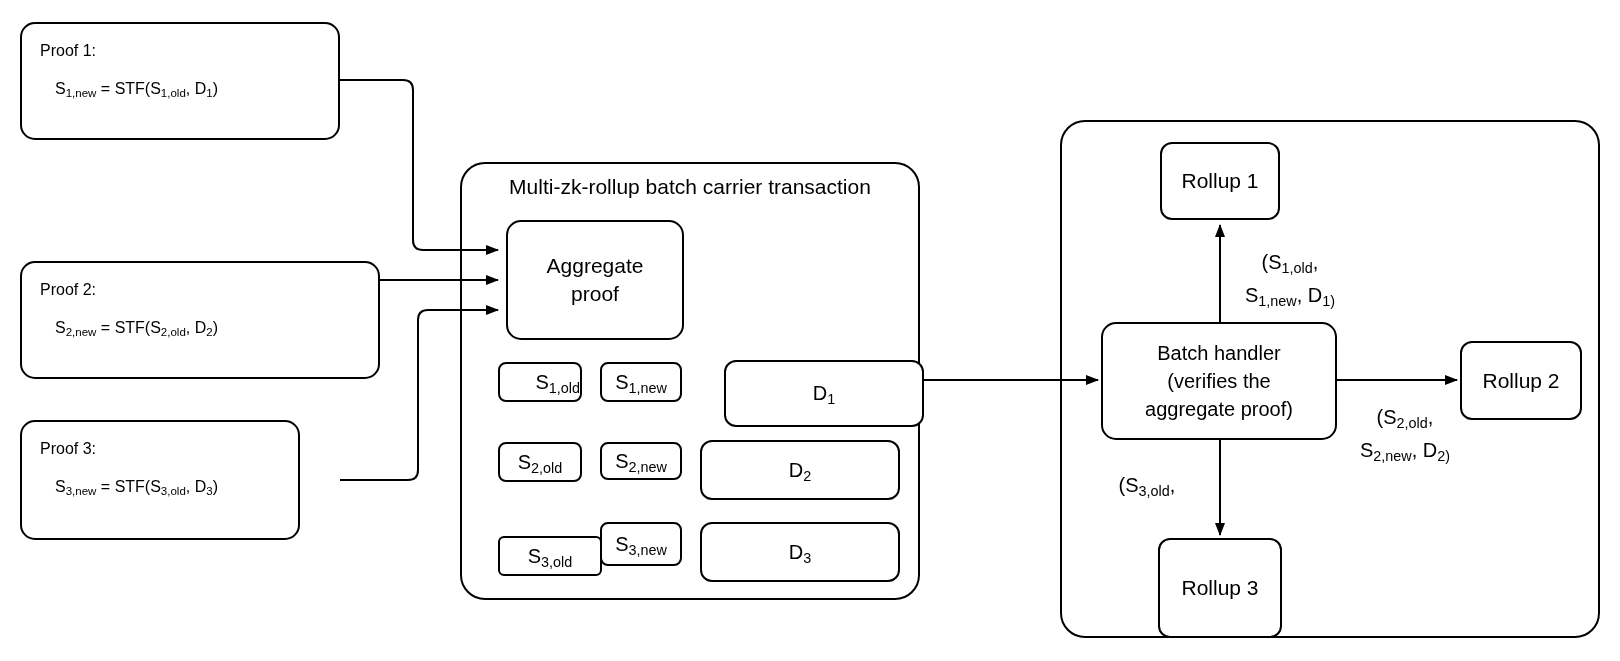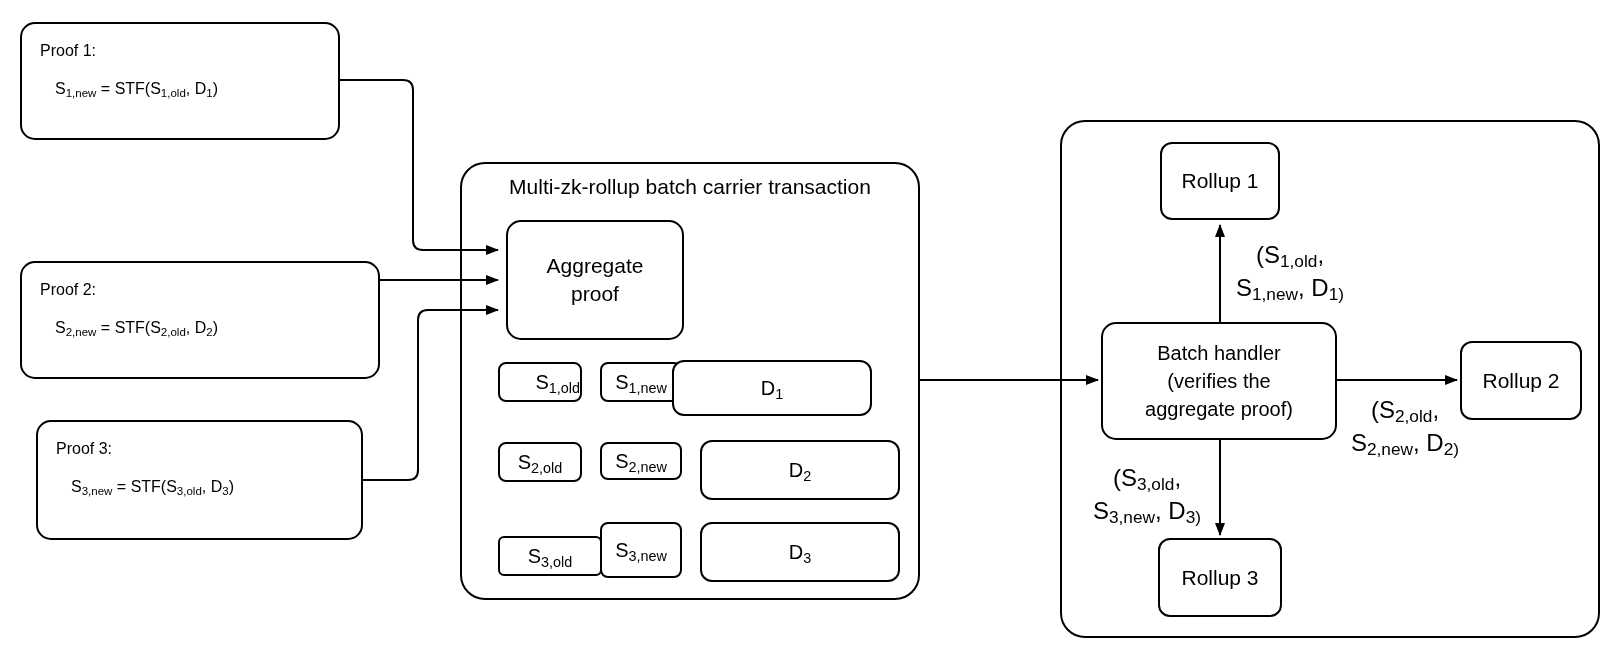--- a/index.html
+++ b/index.html
@@ -12,21 +12,21 @@
   .proof-title{line-height:26px;}
   .proof-formula{margin-top:16px;padding-left:15px;white-space:nowrap;}
   .carrier-title{padding-top:11px;text-align:center;font-size:21px;}
   .aggregate-box{border-radius:15px;display:flex;align-items:center;justify-content:center;
                  text-align:center;font-size:21px;line-height:28px;padding:0 20px;}
   .s-box{border-radius:8px;display:flex;align-items:center;justify-content:center;font-size:20px;}
   .d-box{border-radius:12px;display:flex;align-items:center;justify-content:center;font-size:20px;}
   .rollup-box{border-radius:12px;display:flex;align-items:center;justify-content:center;font-size:21px;}
   .handler-box{border-radius:15px;display:flex;flex-direction:column;align-items:center;
                justify-content:center;text-align:center;font-size:20px;line-height:28px;}
-  .edge-label{position:absolute;text-align:center;font-size:24px;line-height:33px;white-space:nowrap;}
+  .edge-label{position:absolute;text-align:center;font-size:20px;line-height:33px;white-space:nowrap;margin-top:8px;}
   sub{font-size:0.72em;vertical-align:-0.25em;line-height:0;}
   path{stroke:#000;stroke-width:2;fill:none;}
 </style>
 </head>
 <body>
 
 <div class="canvas">
 
   <div class="container" style="left:460px;top:162px;width:460px;height:438px;">
     <div class="carrier-title">Multi-zk-rollup batch carrier transaction</div>
@@ -49,80 +49,79 @@
   </svg>
 
   <div class="box proof-box" style="left:20px;top:22px;width:320px;height:118px;">
     <div class="proof-title">Proof 1:</div>
     <div class="proof-formula">S<sub>1,new</sub> = STF(S<sub>1,old</sub>, D<sub>1</sub>)</div>
   </div>
   <div class="box proof-box" style="left:20px;top:228px;width:360px;height:118px;margin-top:33px;">
     <div class="proof-title">Proof 2:</div>
     <div class="proof-formula">S<sub>2,new</sub> = STF(S<sub>2,old</sub>, D<sub>2</sub>)</div>
   </div>
-  <div class="box proof-box" style="left:20px;top:420px;width:327px;height:120px;margin-left:16px;">
+  <div class="box proof-box" style="left:20px;top:420px;width:280px;height:120px;">
     <div class="proof-title">Proof 3:</div>
     <div class="proof-formula">S<sub>3,new</sub> = STF(S<sub>3,old</sub>, D<sub>3</sub>)</div>
   </div>
 
   <div class="box aggregate-box" style="left:506px;top:220px;width:178px;height:120px;">
     <span>Aggregate proof</span>
   </div>
 
   <div class="box s-box" style="left:498px;top:362px;width:84px;height:40px;justify-content:flex-end;">
       <span>S<sub>1,old</sub></span>
     </div>
   <div class="box s-box" style="left:600px;top:362px;width:82px;height:40px;">
       <span>S<sub>1,new</sub></span>
     </div>
-  <div class="box d-box" style="left:672px;top:360px;width:200px;height:56px;">
+  <div class="box d-box" style="left:724px;top:360px;width:200px;height:67px;">
       <span>D<sub>1</sub></span>
     </div>
 
   <div class="box s-box" style="left:498px;top:442px;width:84px;height:40px;">
       <span>S<sub>2,old</sub></span>
     </div>
   <div class="box s-box" style="left:600px;top:442px;width:82px;height:38px;">
       <span>S<sub>2,new</sub></span>
     </div>
   <div class="box d-box" style="left:700px;top:440px;width:200px;height:60px;">
       <span>D<sub>2</sub></span>
     </div>
 
   <div class="box s-box" style="left:498px;top:536px;width:104px;height:40px;border-radius:6px;">
       <span>S<sub>3,old</sub></span>
     </div>
-  <div class="box s-box" style="left:600px;top:522px;width:82px;height:56px;">
+  <div class="box s-box" style="left:600px;top:522px;width:82px;height:44px;">
       <span>S<sub>3,new</sub></span>
     </div>
   <div class="box d-box" style="left:700px;top:522px;width:200px;height:60px;">
       <span>D<sub>3</sub></span>
     </div>
 
   <div class="box rollup-box" style="left:1160px;top:142px;width:120px;height:78px;">
     <span>Rollup 1</span>
   </div>
   <div class="box handler-box" style="left:1101px;top:322px;width:236px;height:118px;">
     <div>Batch handler</div>
     <div>(verifies the</div>
     <div>aggregate proof)</div>
   </div>
   <div class="box rollup-box" style="left:1460px;top:341px;width:122px;height:79px;">
     <span>Rollup 2</span>
   </div>
-  <div class="box rollup-box" style="left:1158px;top:538px;width:124px;height:79px;">
+  <div class="box rollup-box" style="left:1158px;top:538px;width:124px;height:100px;">
     <span>Rollup 3</span>
   </div>
 
   <div class="edge-label" style="left:1222px;top:238px;width:136px;">
     <div>(S<sub>1,old</sub>,</div>
     <div>S<sub>1,new</sub>, D<sub>1)</sub></div>
   </div>
   <div class="edge-label" style="left:1342px;top:393px;width:126px;">
     <div>(S<sub>2,old</sub>,</div>
     <div>S<sub>2,new</sub>, D<sub>2)</sub></div>
   </div>
   <div class="edge-label" style="left:1082px;top:461px;width:130px;">
     <div>(S<sub>3,old</sub>,</div>
-    <div>S<sub>3,new</sub>, D<sub>3)</sub></div>
   </div>
 
 </div>
 
 </body></html>

